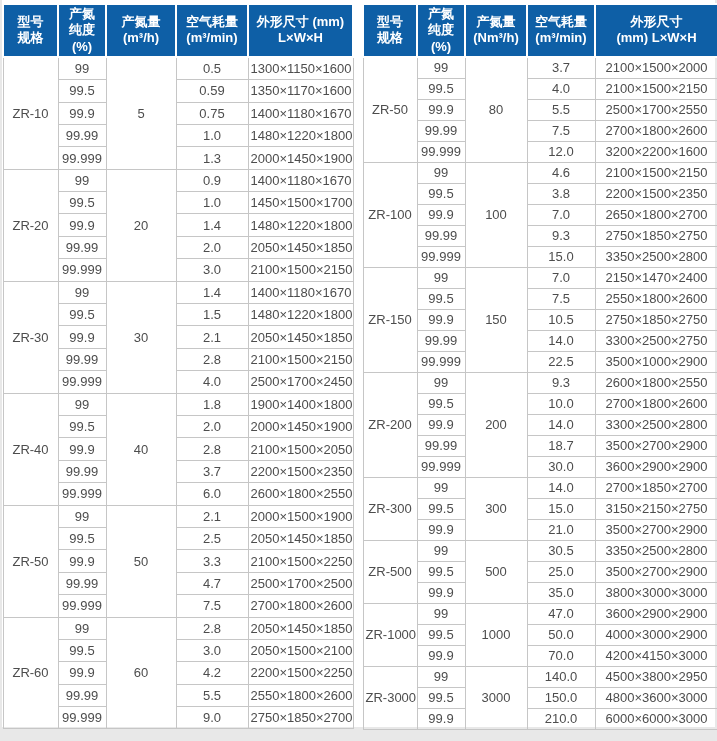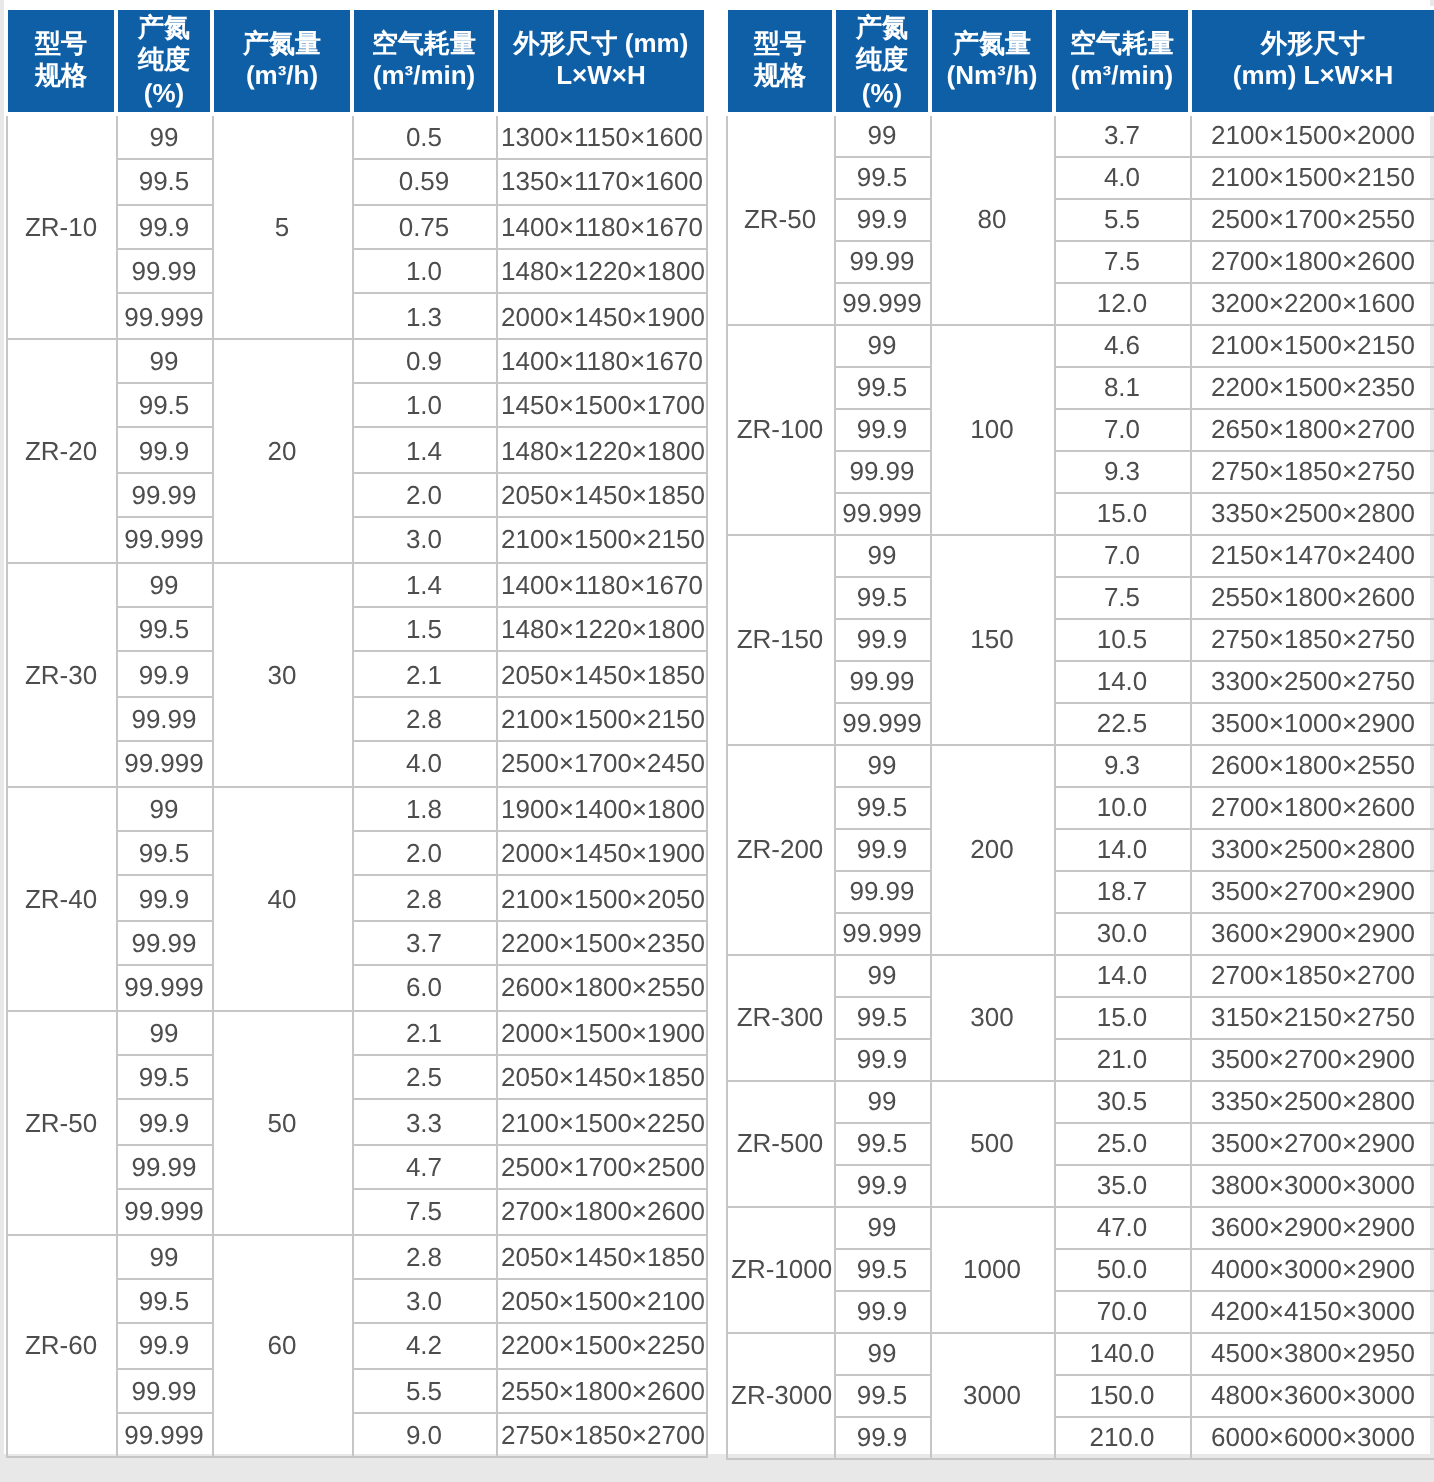--- a/index.html
+++ b/index.html
@@ -301,21 +301,21 @@
           </tr>
           <tr>
             <td rowspan="5">ZR-100</td>
             <td>99</td>
             <td rowspan="5">100</td>
             <td>4.6</td>
             <td>2100×1500×2150</td>
           </tr>
           <tr>
             <td>99.5</td>
-            <td>8.1</td>
+            <td>3.8</td>
             <td>2200×1500×2350</td>
           </tr>
           <tr>
             <td>99.9</td>
             <td>7.0</td>
             <td>2650×1800×2700</td>
           </tr>
           <tr>
             <td>99.99</td>
             <td>9.3</td>

